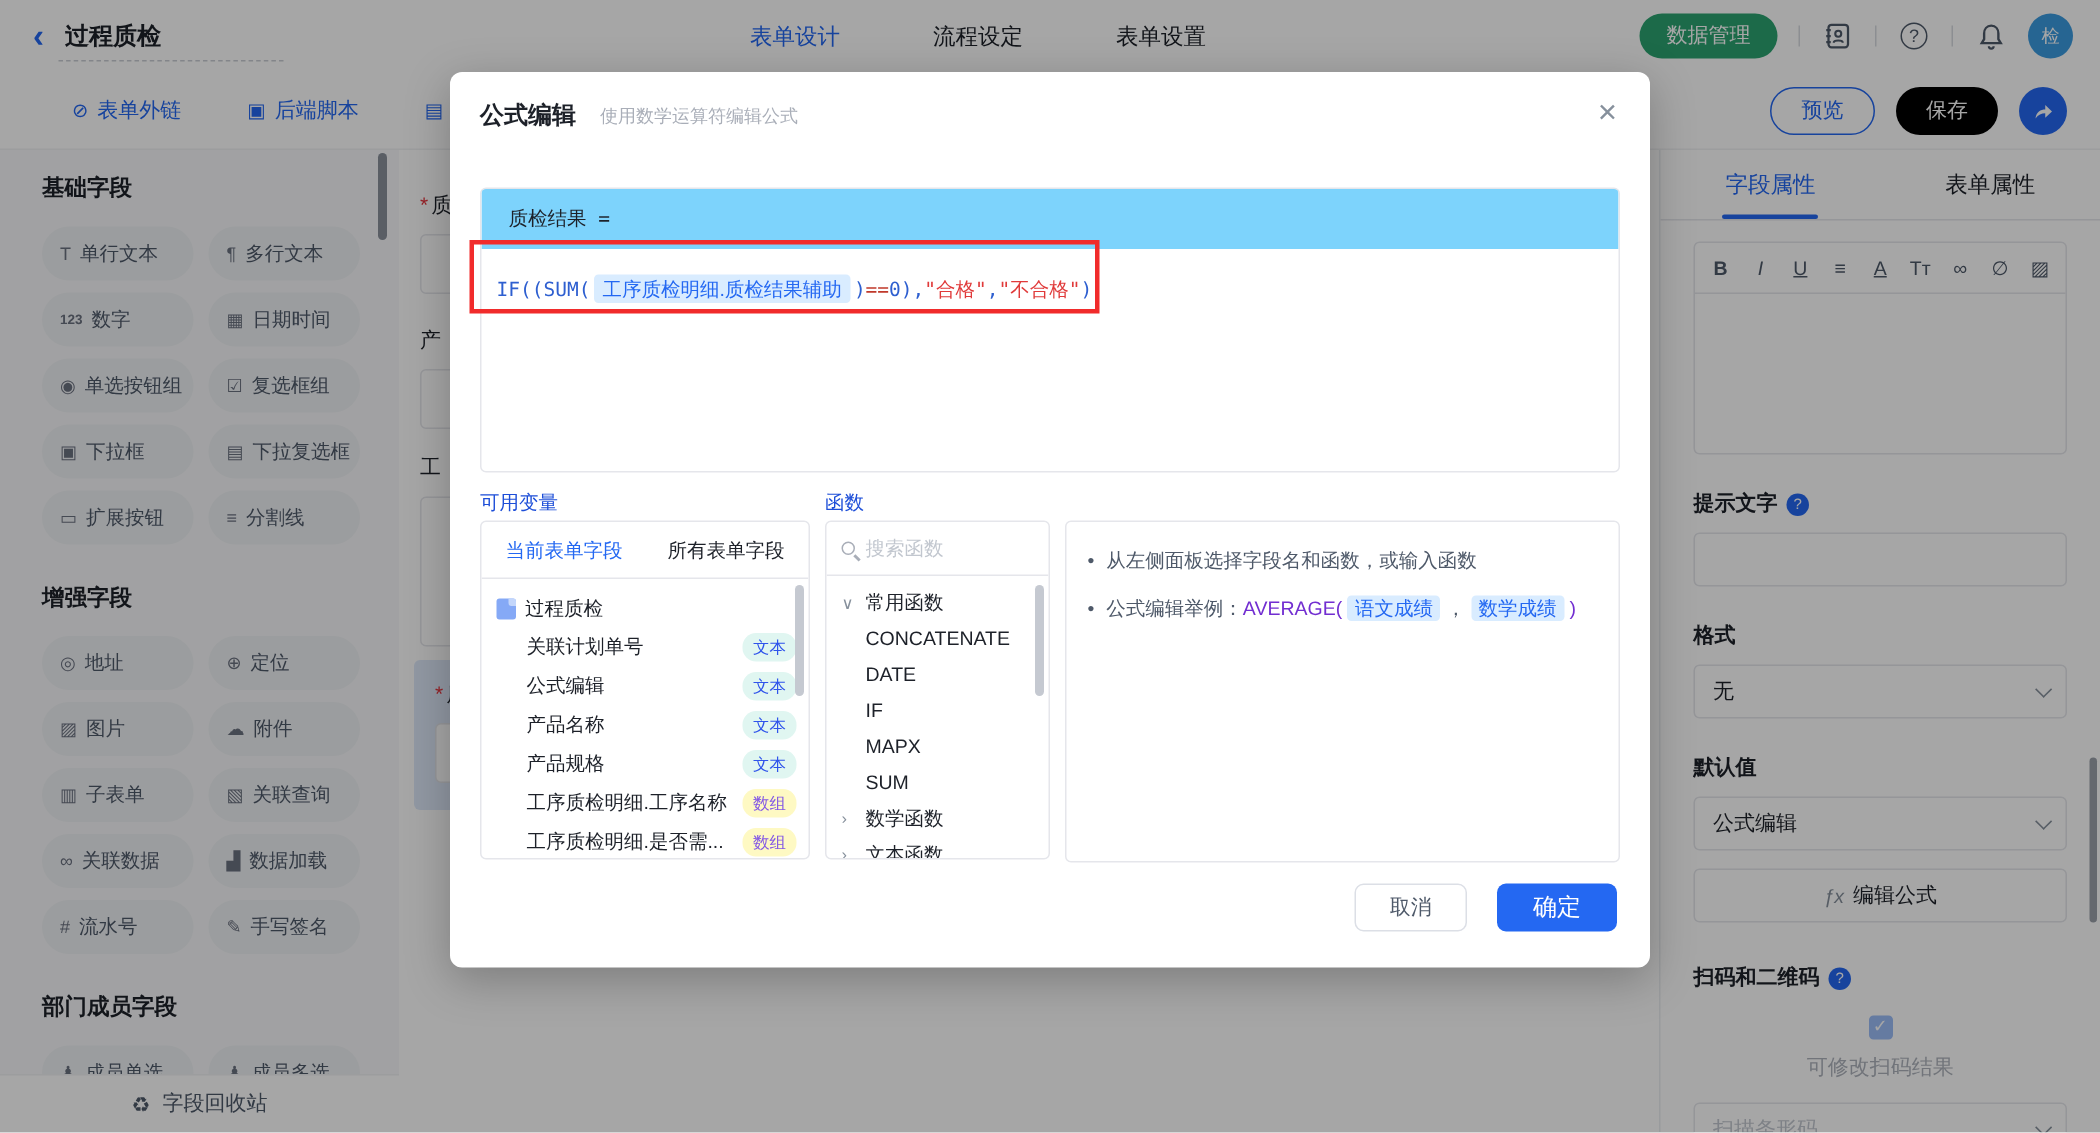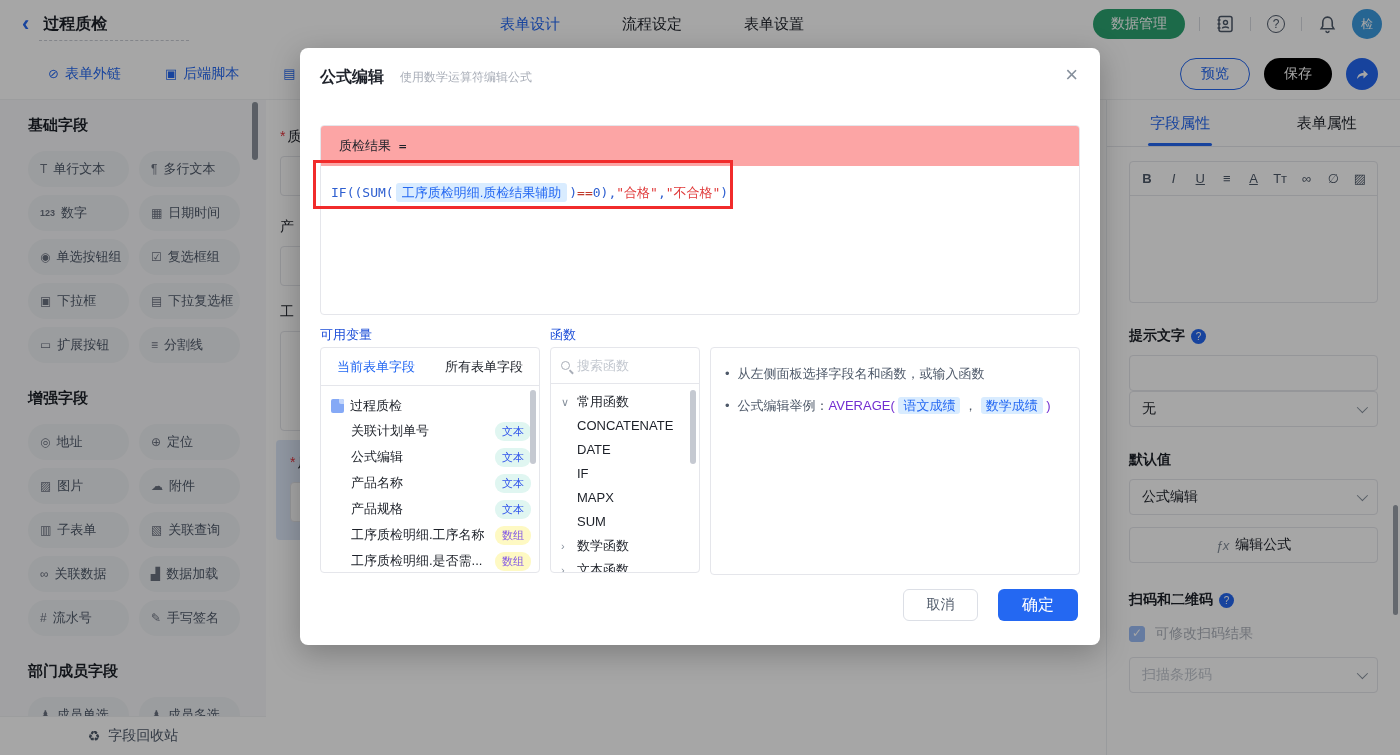--- a/index.html
+++ b/index.html
@@ -71,34 +71,34 @@
   .prop-input { width:100%; height:36px; border:1px solid #e5e6eb; border-radius:4px; background:#fff; font-size:14px; padding:0 10px; color:#1d2129; }
   .select { width:100%; height:36px; border:1px solid #e5e6eb; border-radius:4px; display:flex; align-items:center; justify-content:space-between; padding:0 12px; font-size:14px; color:#1d2129; cursor:pointer; background:#fff; }
   .select.disabled { color:#c2c7cf; }
   .chev { width:8px; height:8px; border-right:1.5px solid #86909c; border-bottom:1.5px solid #86909c; transform:rotate(45deg) translateY(-2px); }
   .btn-fx { margin-top:12px; width:100%; height:36px; border:1px solid #e5e6eb; border-radius:4px; background:#fff; font-size:14px; color:#1d2129; display:flex; align-items:center; justify-content:center; gap:6px; cursor:pointer; }
   .fx { color:#86909c; font-style:italic; font-size:13px; }
   .cb-row { display:flex; align-items:center; gap:10px; margin-top:16px; font-size:14px; color:#1d2129; cursor:pointer; }
   .cb { width:16px; height:16px; border:1px solid #c9cdd4; border-radius:3px; background:#fff; flex:none; position:relative; }
   .cb.checked { background:#9cbdf7; border-color:#9cbdf7; }
   .cb.checked::after { content:"✓"; color:#fff; font-size:12px; position:absolute; left:2px; top:-1px; }
-  .cb-row.muted { color:#aeb3bc; }
+  .cb-row.muted { color:#aeb3bc;flex-direction:column; }
 
   
   .overlay { position:absolute; inset:0; background:rgba(0,0,0,0.35); z-index:40; }
 
   
   .modal { position:absolute; left:300px; top:48px; width:800px; height:597px; background:#fff; border-radius:8px; z-index:50; box-shadow:0 8px 30px rgba(0,0,0,0.25); }
   .modal-header { height:58px; display:flex; align-items:center; padding:0 20px; }
   .modal-title { font-size:16px; font-weight:bold; color:#1d2129; }
   .modal-subtitle { font-size:12px; color:#a9aeb8; margin-left:16px; }
   .modal-close { position:absolute; right:22px; top:16px; font-size:22px; color:#86909c; cursor:pointer; line-height:1; }
 
   .formula-box { position:absolute; left:20px; top:77px; width:760px; height:190px; border:1px solid #e5e6eb; border-radius:4px; overflow:hidden; }
-  .formula-head { height:40px; background:#fca5a5; display:flex; align-items:center; padding:0 18px; font-family:"DejaVu Sans Mono","Liberation Mono",monospace; font-size:13px; color:#1d2129; }
+  .formula-head { height:40px; background:#7dd3fc; display:flex; align-items:center; padding:0 18px; font-family:"DejaVu Sans Mono","Liberation Mono",monospace; font-size:13px; color:#1d2129; }
   .formula-body { padding:18px 10px; font-family:"DejaVu Sans Mono","Liberation Mono",monospace; font-size:13px; }
   .fm-blue { color:#2e5fd0; }
   .fm-op { color:#c0392b; }
   .fm-str { color:#e03a3a; }
   .fm-token { background:#d9ecff; color:#2468f2; border-radius:3px; padding:2px 6px; margin:0 2px; font-family:"Liberation Sans","DejaVu Sans",sans-serif; cursor:pointer; }
 
   .annotation-rect { position:absolute; left:313px; top:160px; width:420px; height:49px; border:3px solid #f12b2b; z-index:60; pointer-events:none; }
 
   .panel-label { position:absolute; font-size:13px; color:#1d4ed8; }
   .vars-label { left:20px; top:278px; }
@@ -362,20 +362,21 @@
           <span class="rt-tool">▨</span>
         </div>
       </div>
 
       <div class="prop-label">
           <span>提示文字</span>
           <span class="q-badge">?</span>
         </div>
       <input class="prop-input" value="" style="">
 
+      <div class="prop-label">格式</div>
       <div class="select">
           <span>无</span>
           <span class="chev"></span>
         </div>
 
       <div class="prop-label">默认值</div>
       <div class="select">
           <span>公式编辑</span>
           <span class="chev"></span>
         </div>

